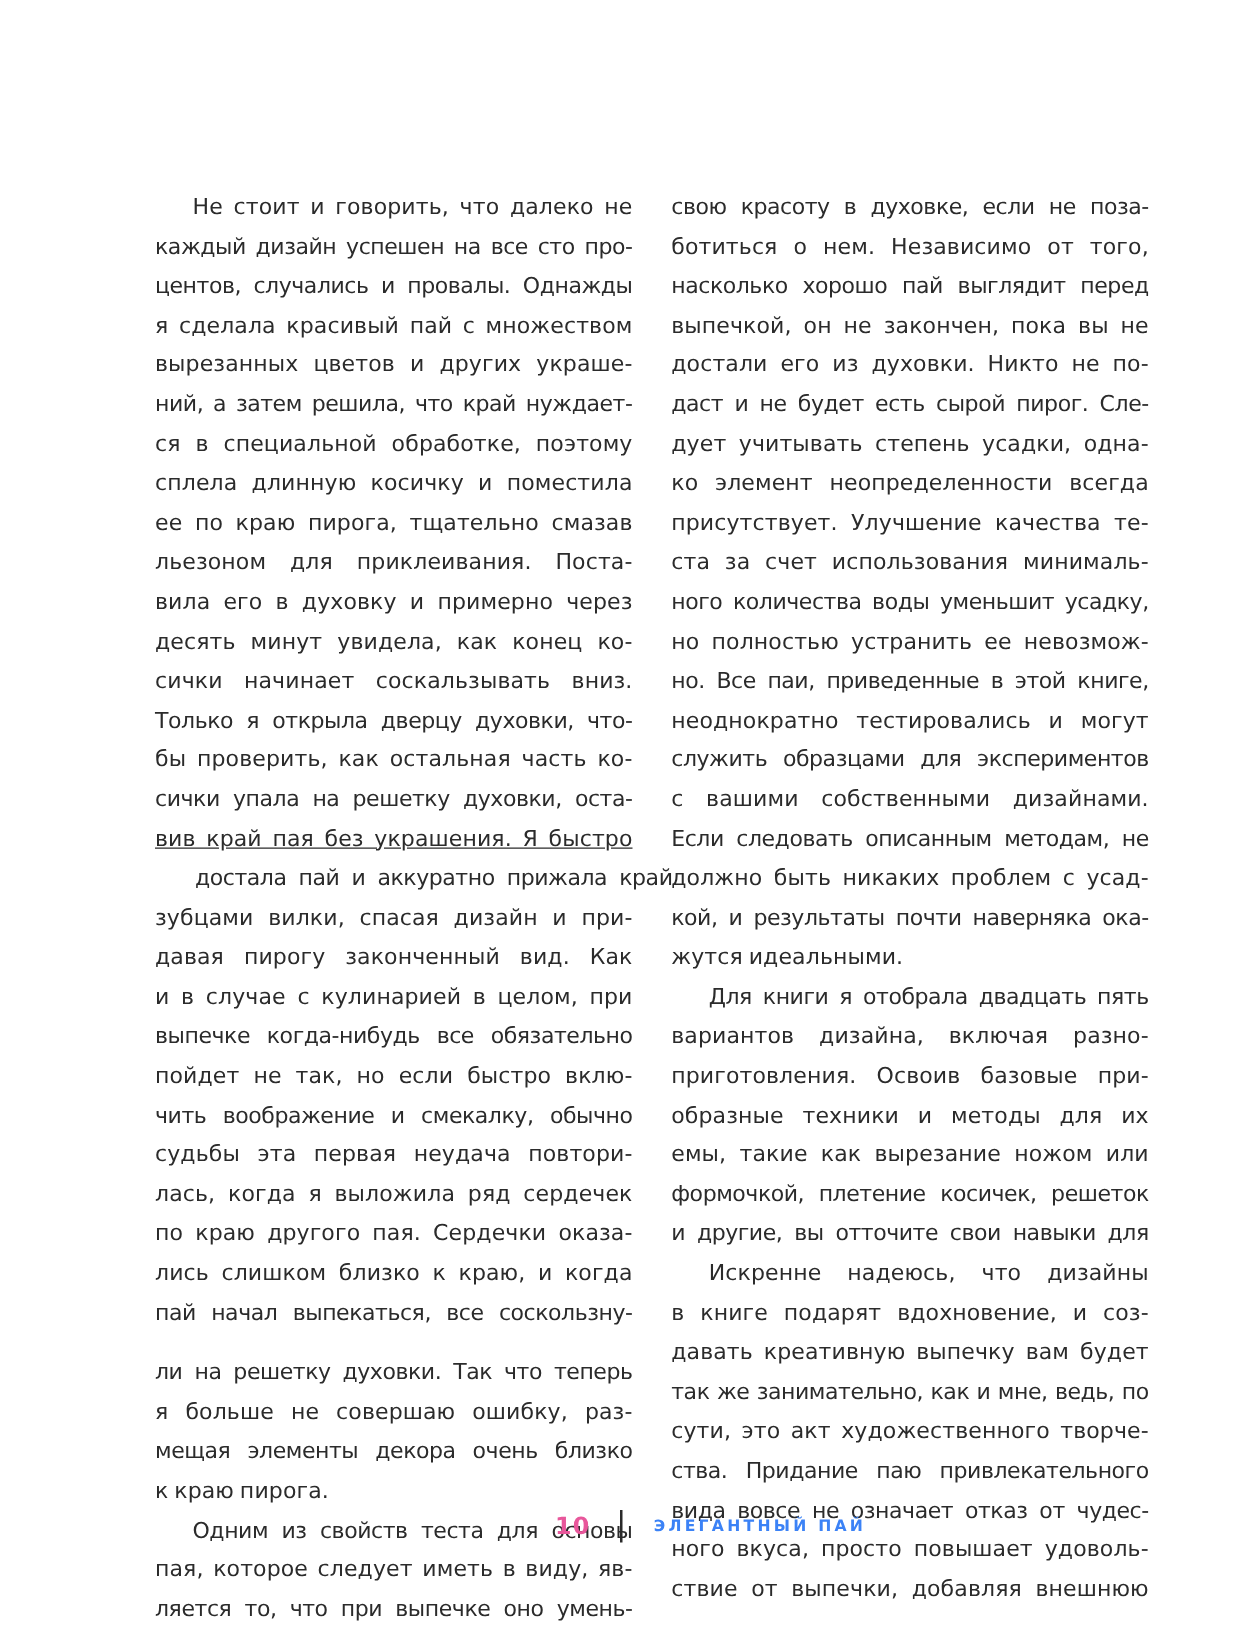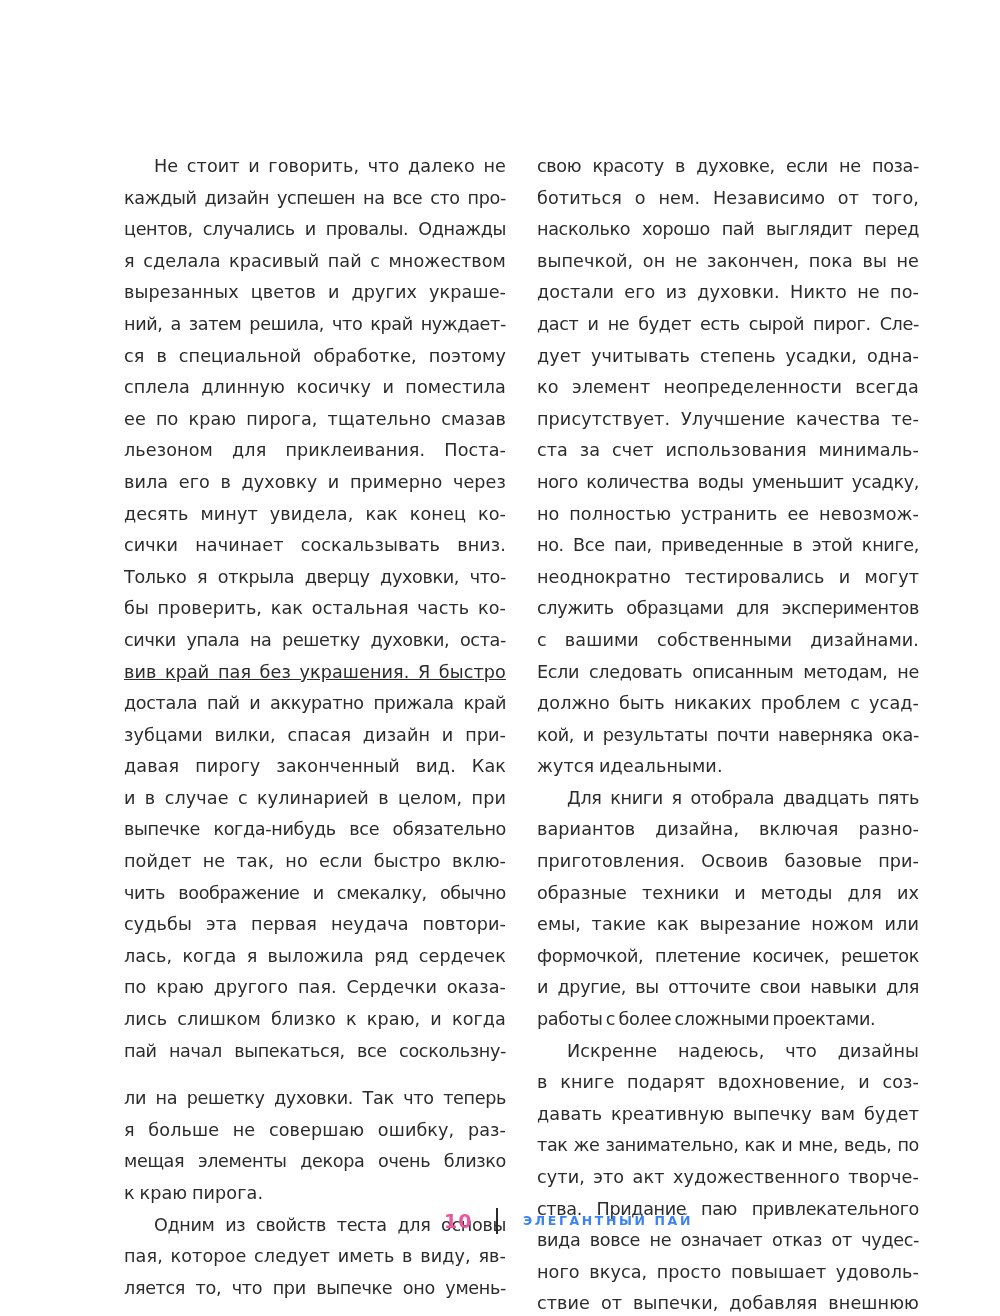--- a/index.html
+++ b/index.html
@@ -99,21 +99,21 @@
       <span class="line" style="display: block; text-align: justify; text-align-last: justify; width: 382px; box-sizing: border-box;">сплела длинную косичку и поместила</span>
       <span class="line" style="display: block; text-align: justify; text-align-last: justify; width: 382px; box-sizing: border-box;">ее по краю пирога, тщательно смазав</span>
       <span class="line" style="display: block; text-align: justify; text-align-last: justify; width: 382px; box-sizing: border-box;">льезоном для приклеивания. Поста-</span>
       <span class="line" style="display: block; text-align: justify; text-align-last: justify; width: 382px; box-sizing: border-box;">вила его в духовку и примерно через</span>
       <span class="line" style="display: block; text-align: justify; text-align-last: justify; width: 382px; box-sizing: border-box;">десять минут увидела, как конец ко-</span>
       <span class="line" style="display: block; text-align: justify; text-align-last: justify; width: 382px; box-sizing: border-box;">сички начинает соскальзывать вниз.</span>
       <span class="line tight" style="display: block; text-align: justify; text-align-last: justify; width: 382px; box-sizing: border-box;">Только я открыла дверцу духовки, что-</span>
       <span class="line" style="display: block; text-align: justify; text-align-last: justify; width: 382px; box-sizing: border-box;">бы проверить, как остальная часть ко-</span>
       <span class="line tight" style="display: block; text-align: justify; text-align-last: justify; width: 382px; box-sizing: border-box;">сички упала на решетку духовки, оста-</span>
       <span class="line" style="display: block; text-align: justify; text-align-last: justify; width: 382px; box-sizing: border-box; text-decoration: underline;">вив край пая без украшения. Я быстро</span>
-      <span class="line tight" style="display: block; text-align: justify; text-align-last: justify; width: 382px; box-sizing: border-box;">достала пай и аккуратно прижала край</span>
+      <span class="line tight" style="display: block; text-align: justify; text-align-last: justify; width: 382px; box-sizing: border-box; margin-left: 32px;">достала пай и аккуратно прижала край</span>
       <span class="line" style="display: block; text-align: justify; text-align-last: justify; width: 382px; box-sizing: border-box;">зубцами вилки, спасая дизайн и при-</span>
       <span class="line" style="display: block; text-align: justify; text-align-last: justify; width: 382px; box-sizing: border-box;">давая пирогу законченный вид. Как</span>
       <span class="line" style="display: block; text-align: justify; text-align-last: justify; width: 382px; box-sizing: border-box;">и в случае с кулинарией в целом, при</span>
       <span class="line tight" style="display: block; text-align: justify; text-align-last: justify; width: 382px; box-sizing: border-box;">выпечке когда-нибудь все обязательно</span>
       <span class="line" style="display: block; text-align: justify; text-align-last: justify; width: 382px; box-sizing: border-box;">пойдет не так, но если быстро вклю-</span>
       <span class="line tight" style="display: block; text-align: justify; text-align-last: justify; width: 382px; box-sizing: border-box;">чить воображение и смекалку, обычно</span>
       <span class="line" style="display: block; text-align: justify; text-align-last: justify; width: 382px; box-sizing: border-box;">судьбы эта первая неудача повтори-</span>
       <span class="line" style="display: block; text-align: justify; text-align-last: justify; width: 382px; box-sizing: border-box;">лась, когда я выложила ряд сердечек</span>
       <span class="line" style="display: block; text-align: justify; text-align-last: justify; width: 382px; box-sizing: border-box;">по краю другого пая. Сердечки оказа-</span>
       <span class="line" style="display: block; text-align: justify; text-align-last: justify; width: 382px; box-sizing: border-box;">лись слишком близко к краю, и когда</span>
@@ -147,21 +147,20 @@
       <span class="line" style="display: block; text-align: justify; text-align-last: justify; width: 382px; box-sizing: border-box;">должно быть никаких проблем с усад-</span>
       <span class="line tight" style="display: block; text-align: justify; text-align-last: justify; width: 382px; box-sizing: border-box;">кой, и результаты почти наверняка ока-</span>
       <span class="line last" style="display: block; text-align: left; text-align-last: left; width: 382px; box-sizing: border-box;">жутся идеальными.</span>
       <span class="line indent tight" style="display: block; text-align: justify; text-align-last: justify; width: 382px; box-sizing: border-box;">Для книги я отобрала двадцать пять</span>
       <span class="line" style="display: block; text-align: justify; text-align-last: justify; width: 382px; box-sizing: border-box;">вариантов дизайна, включая разно-</span>
       <span class="line" style="display: block; text-align: justify; text-align-last: justify; width: 382px; box-sizing: border-box;">приготовления. Освоив базовые при-</span>
       <span class="line" style="display: block; text-align: justify; text-align-last: justify; width: 382px; box-sizing: border-box;">образные техники и методы для их</span>
       <span class="line" style="display: block; text-align: justify; text-align-last: justify; width: 382px; box-sizing: border-box;">емы, такие как вырезание ножом или</span>
       <span class="line tight" style="display: block; text-align: justify; text-align-last: justify; width: 382px; box-sizing: border-box;">формочкой, плетение косичек, решеток</span>
       <span class="line tight" style="display: block; text-align: justify; text-align-last: justify; width: 382px; box-sizing: border-box;">и другие, вы отточите свои навыки для</span>
-      <span class="line last tight" style="display: block; text-align: left; text-align-last: left; width: 382px; box-sizing: border-box;">работы с более сложными проектами.</span>
       <span class="line indent" style="display: block; text-align: justify; text-align-last: justify; width: 382px; box-sizing: border-box;">Искренне надеюсь, что дизайны</span>
       <span class="line" style="display: block; text-align: justify; text-align-last: justify; width: 382px; box-sizing: border-box;">в книге подарят вдохновение, и соз-</span>
       <span class="line" style="display: block; text-align: justify; text-align-last: justify; width: 382px; box-sizing: border-box;">давать креативную выпечку вам будет</span>
       <span class="line tight" style="display: block; text-align: justify; text-align-last: justify; width: 382px; box-sizing: border-box;">так же занимательно, как и мне, ведь, по</span>
       <span class="line" style="display: block; text-align: justify; text-align-last: justify; width: 382px; box-sizing: border-box;">сути, это акт художественного творче-</span>
       <span class="line tight" style="display: block; text-align: justify; text-align-last: justify; width: 382px; box-sizing: border-box;">ства. Придание паю привлекательного</span>
       <span class="line tight" style="display: block; text-align: justify; text-align-last: justify; width: 382px; box-sizing: border-box;">вида вовсе не означает отказ от чудес-</span>
       <span class="line" style="display: block; text-align: justify; text-align-last: justify; width: 382px; box-sizing: border-box;">ного вкуса, просто повышает удоволь-</span>
       <span class="line" style="display: block; text-align: justify; text-align-last: justify; width: 382px; box-sizing: border-box;">ствие от выпечки, добавляя внешнюю</span>
     </div>

